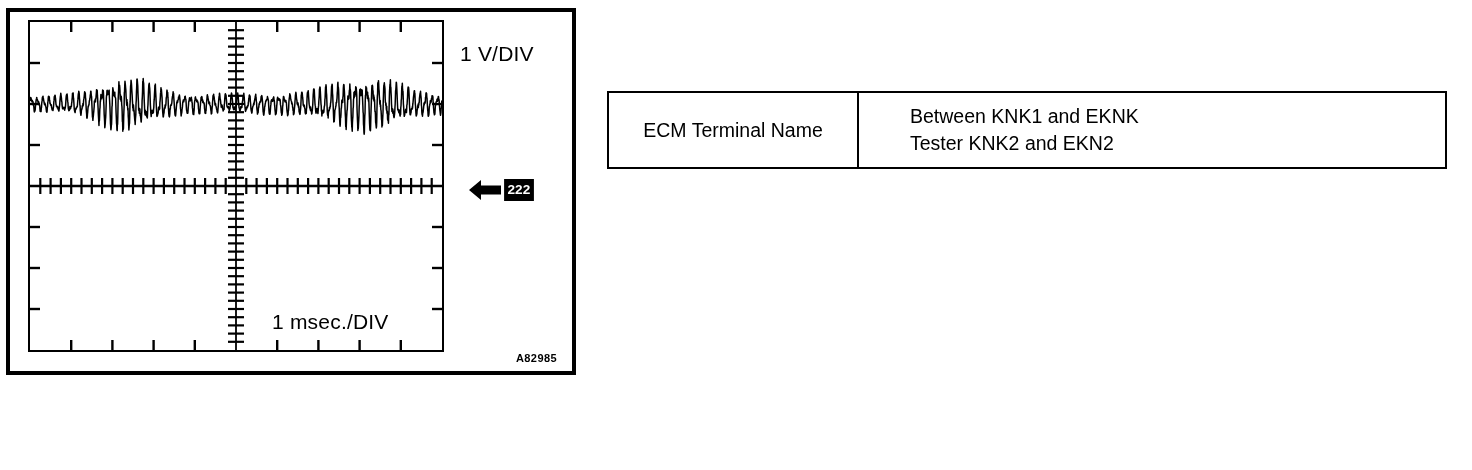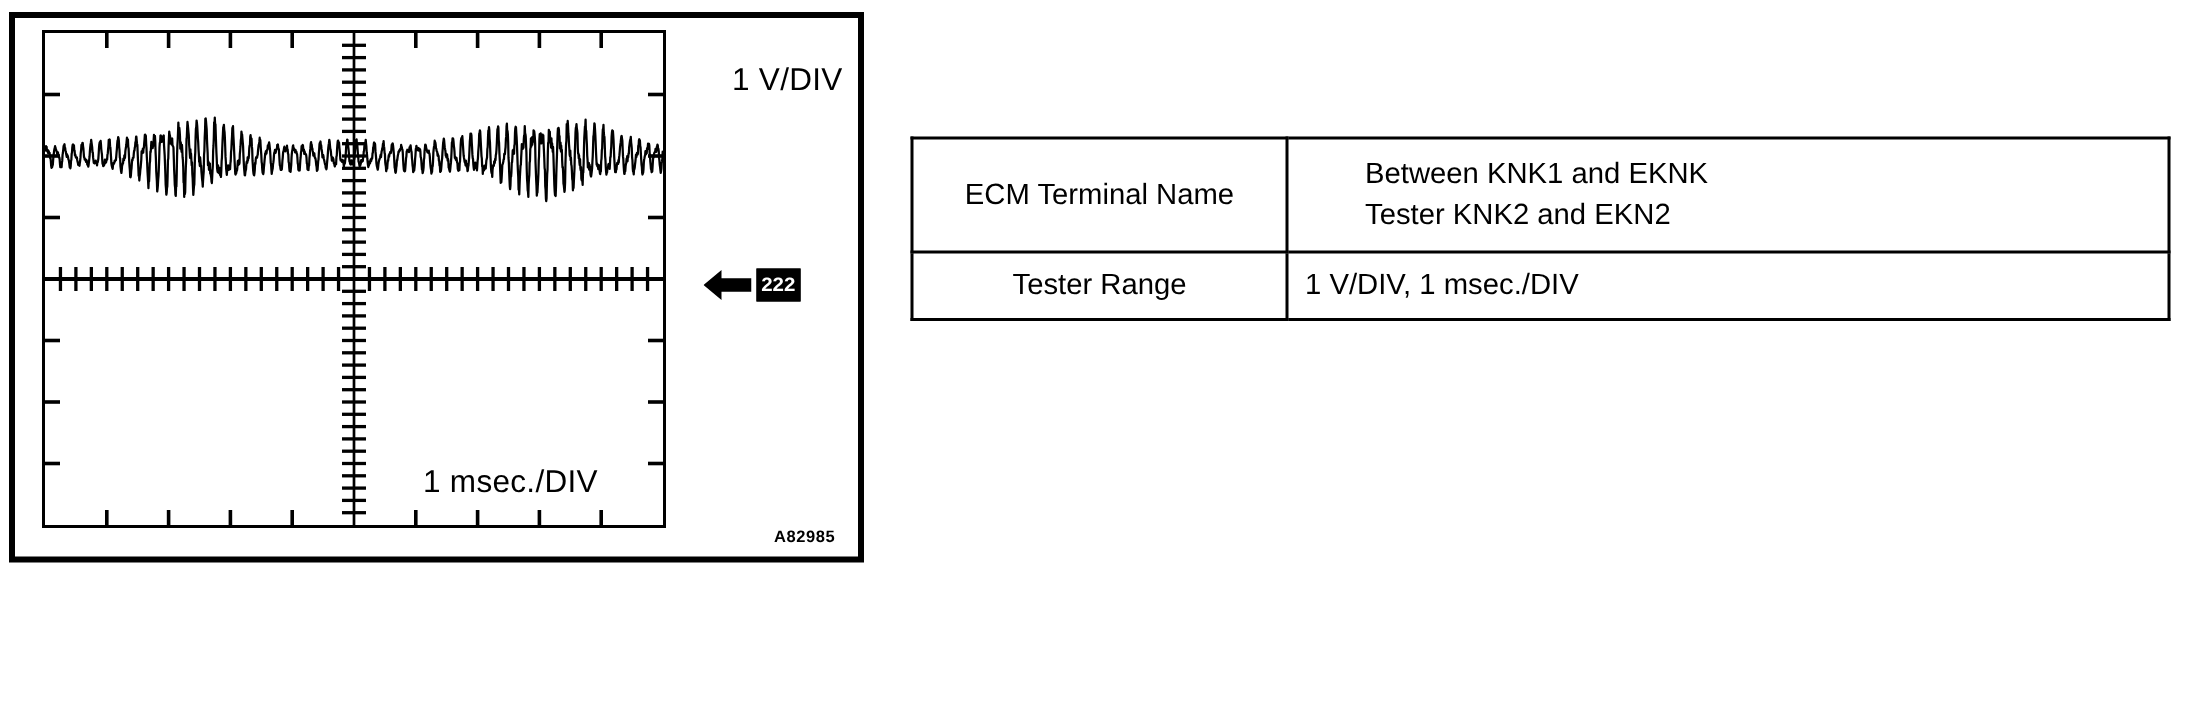--- a/index.html
+++ b/index.html
@@ -53,24 +53,23 @@
     position: absolute;
     font-size: 21px;
     font-family: "Liberation Sans", sans-serif;
     color: #000000;
     white-space: nowrap;
     letter-spacing: 0.2px;
   }
   #volt-div-label {
     left: 450px;
     top: 30px;
-    margin-left: 28px;
   }
   #time-div-label {
-    left: 272px;
+    left: 262px;
     top: 298px;
     text-align: center;
   }
   #figure-id-label {
     position: absolute;
     left: 506px;
     top: 340px;
     font-size: 11px;
     font-family: "Liberation Sans", sans-serif;
     font-weight: bold;
@@ -296,18 +295,14 @@
 
 <table id="spec-table">
   <tbody>
     <tr class="row-terminal">
       <td class="th-cell">ECM Terminal Name</td>
       <td class="val-cell">
         <span class="val-line">Between KNK1 and EKNK</span>
         <span class="val-line">Tester KNK2 and EKN2</span>
       </td>
     </tr>
-    <tr class="row-range">
-      <td class="th-cell">Tester Range</td>
-      <td class="val-cell">1 V/DIV, 1 msec./DIV</td>
-    </tr>
   </tbody>
 </table>
 
 </body></html>

